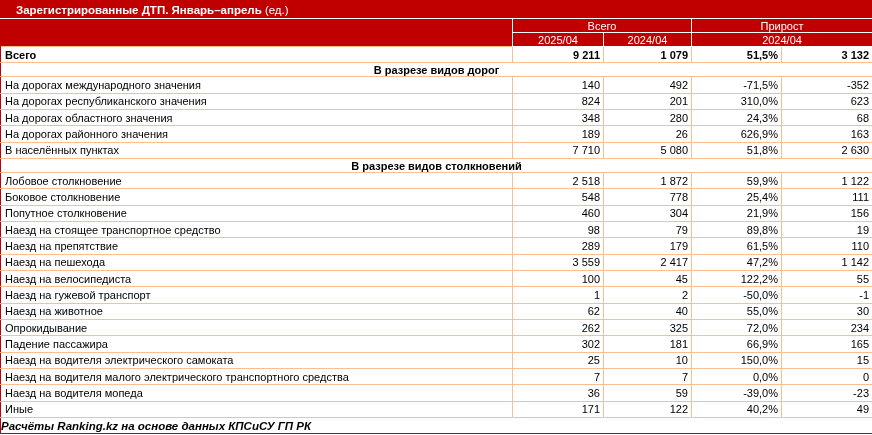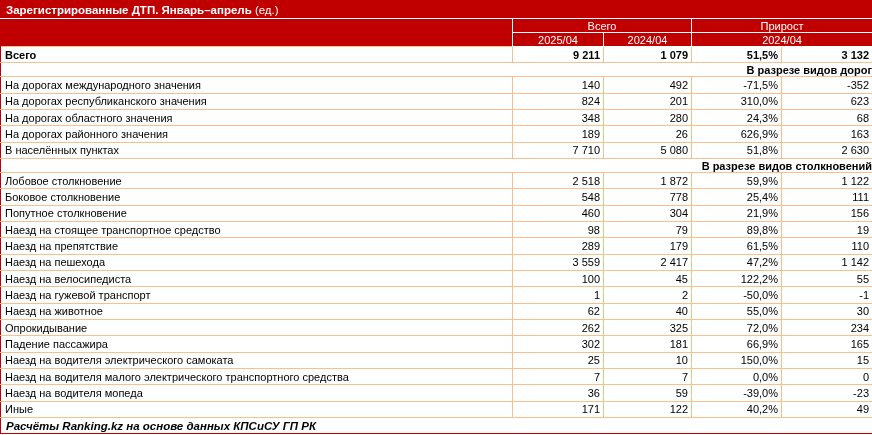--- a/index.html
+++ b/index.html
@@ -17,21 +17,21 @@
     border-collapse:collapse;table-layout:fixed;
     width:872px;height:434px;
     font-size:11px;color:var(--body-text);
     border:1px solid var(--red);
   }
   td{overflow:hidden;white-space:nowrap;padding:0;vertical-align:middle;}
   
   td.title{
     background:var(--red);color:var(--hdr-text);
     border-bottom:1px solid #fff;
-    height:17px;padding-left:5px;font-size:11.5px;
+    height:17px;padding-left:15px;font-size:11.5px;
   }
   td.title .t-main{font-weight:bold;}
   
   td.hdr{
     background:var(--red);color:var(--hdr-text);
     border:1px solid #fff;text-align:center;height:13px;font-size:11px;
   }
   td.hdr-corner{
     background:var(--red);
     border-right:1px solid #fff;border-top:none;border-left:none;border-bottom:none;
@@ -43,27 +43,27 @@
   }
   td.num{
     border:1px solid var(--peach);
     text-align:right;padding-right:3px;height:14px;
   }
   td.num.last{border-right:1px solid var(--red);}
   tr.bold td{font-weight:bold;}
   
   td.section{
     border:1px solid var(--peach);border-left:1px solid var(--red);border-right:1px solid var(--red);
-    text-align:right;font-weight:bold;height:12px;
+    text-align:center;font-weight:bold;height:12px;
   }
   
   td.footer{
     border-top:1.5px solid var(--red);
     font-weight:bold;font-style:italic;
-    padding-left:5px;height:15px;font-size:11.5px;
+    height:15px;font-size:11.5px;
   }
 </style>
 </head>
 <body>
 
 <div class="wrap">
   <table class="report">
     <colgroup>
       <col style="width:512px">
       <col style="width:91px">

